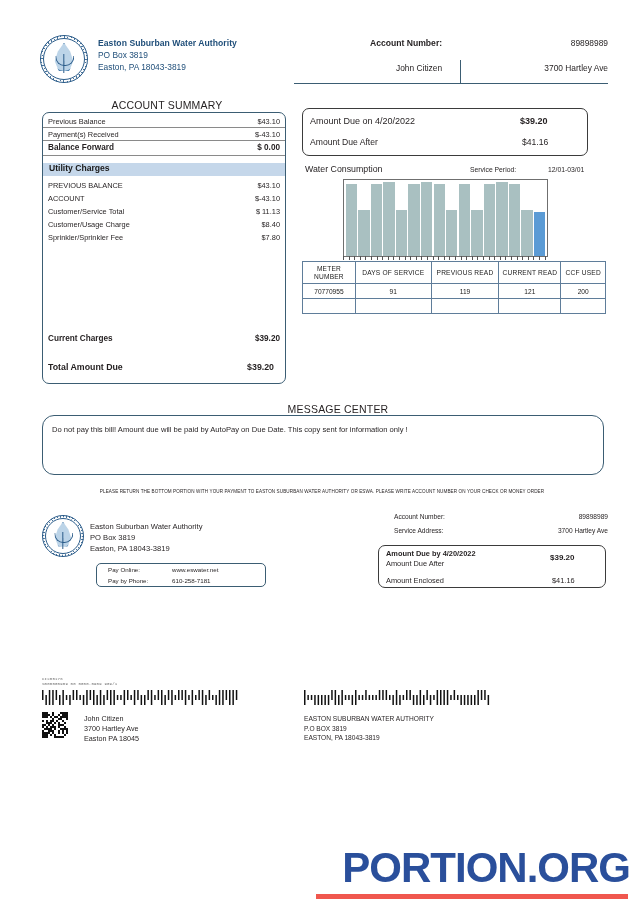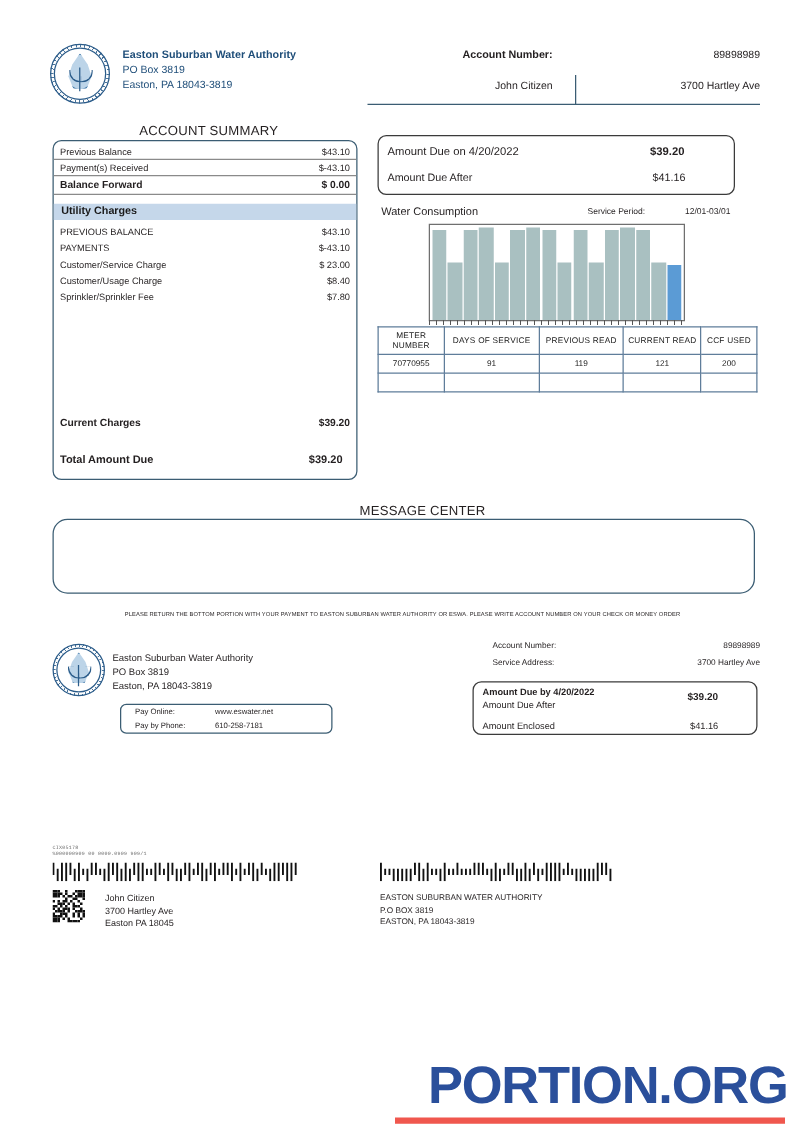--- a/index.html
+++ b/index.html
@@ -284,26 +284,26 @@
     <div class="as-sep" style="top:43px;"></div>
 
     <div class="as-band" style="top:51px;"></div>
     <div class="as-bandtext" style="top:51px;">Utility Charges</div>
 
     <div class="as-row" style="top:69px;">
       <span class="lbl">PREVIOUS BALANCE</span>
       <span class="val">$43.10</span>
     </div>
     <div class="as-row" style="top:82px;">
-      <span class="lbl">PAYMENTS</span>
+      <span class="lbl">ACCOUNT</span>
       <span class="val">$-43.10</span>
     </div>
     <div class="as-row" style="top:95px;">
-      <span class="lbl">Customer/Service Charge</span>
-      <span class="val">$ 23.00</span>
+      <span class="lbl">Customer/Service Total</span>
+      <span class="val">$ 11.13</span>
     </div>
     <div class="as-row" style="top:108px;">
       <span class="lbl">Customer/Usage Charge</span>
       <span class="val">$8.40</span>
     </div>
     <div class="as-row" style="top:121px;">
       <span class="lbl">Sprinkler/Sprinkler Fee</span>
       <span class="val">$7.80</span>
     </div>
 
@@ -371,20 +371,21 @@
           <td></td>
           <td></td>
           <td></td>
           <td></td>
         </tr>
       </tbody>
   </table>
 
   <div class="mc-title">MESSAGE CENTER</div>
   <div class="mc-box"></div>
+  <div class="mc-text">Do not pay this bill! Amount due will be paid by AutoPay on Due Date. This copy sent for information only !</div>
   <div class="return-note">PLEASE RETURN THE BOTTOM PORTION WITH YOUR PAYMENT TO EASTON SUBURBAN WATER AUTHORITY OR ESWA. PLEASE WRITE ACCOUNT NUMBER ON YOUR CHECK OR MONEY ORDER</div>
 
   <div class="logo stub-logo">
     <div class="ring"></div>
       <div class="txtring"></div>
       <div class="ring2"></div>
     <div class="drop"></div>
       <div class="stem"></div>
   </div>
   <div class="stub-name">Easton Suburban Water Authority</div>

